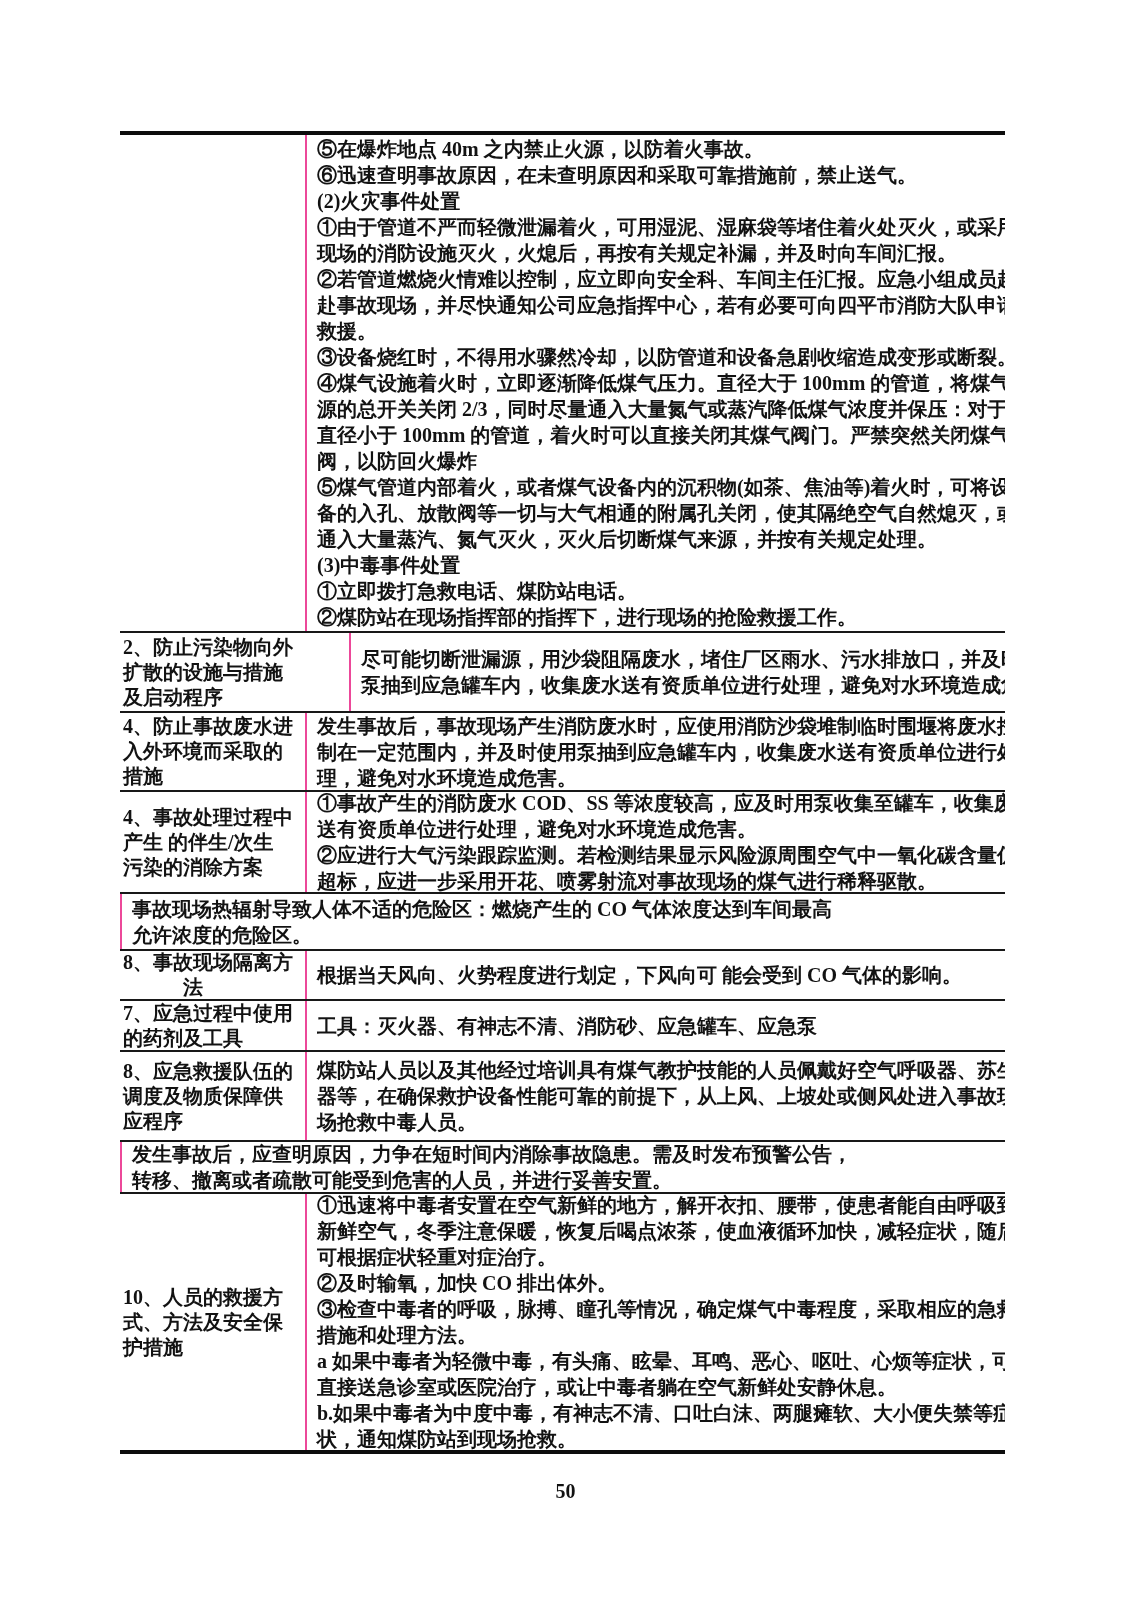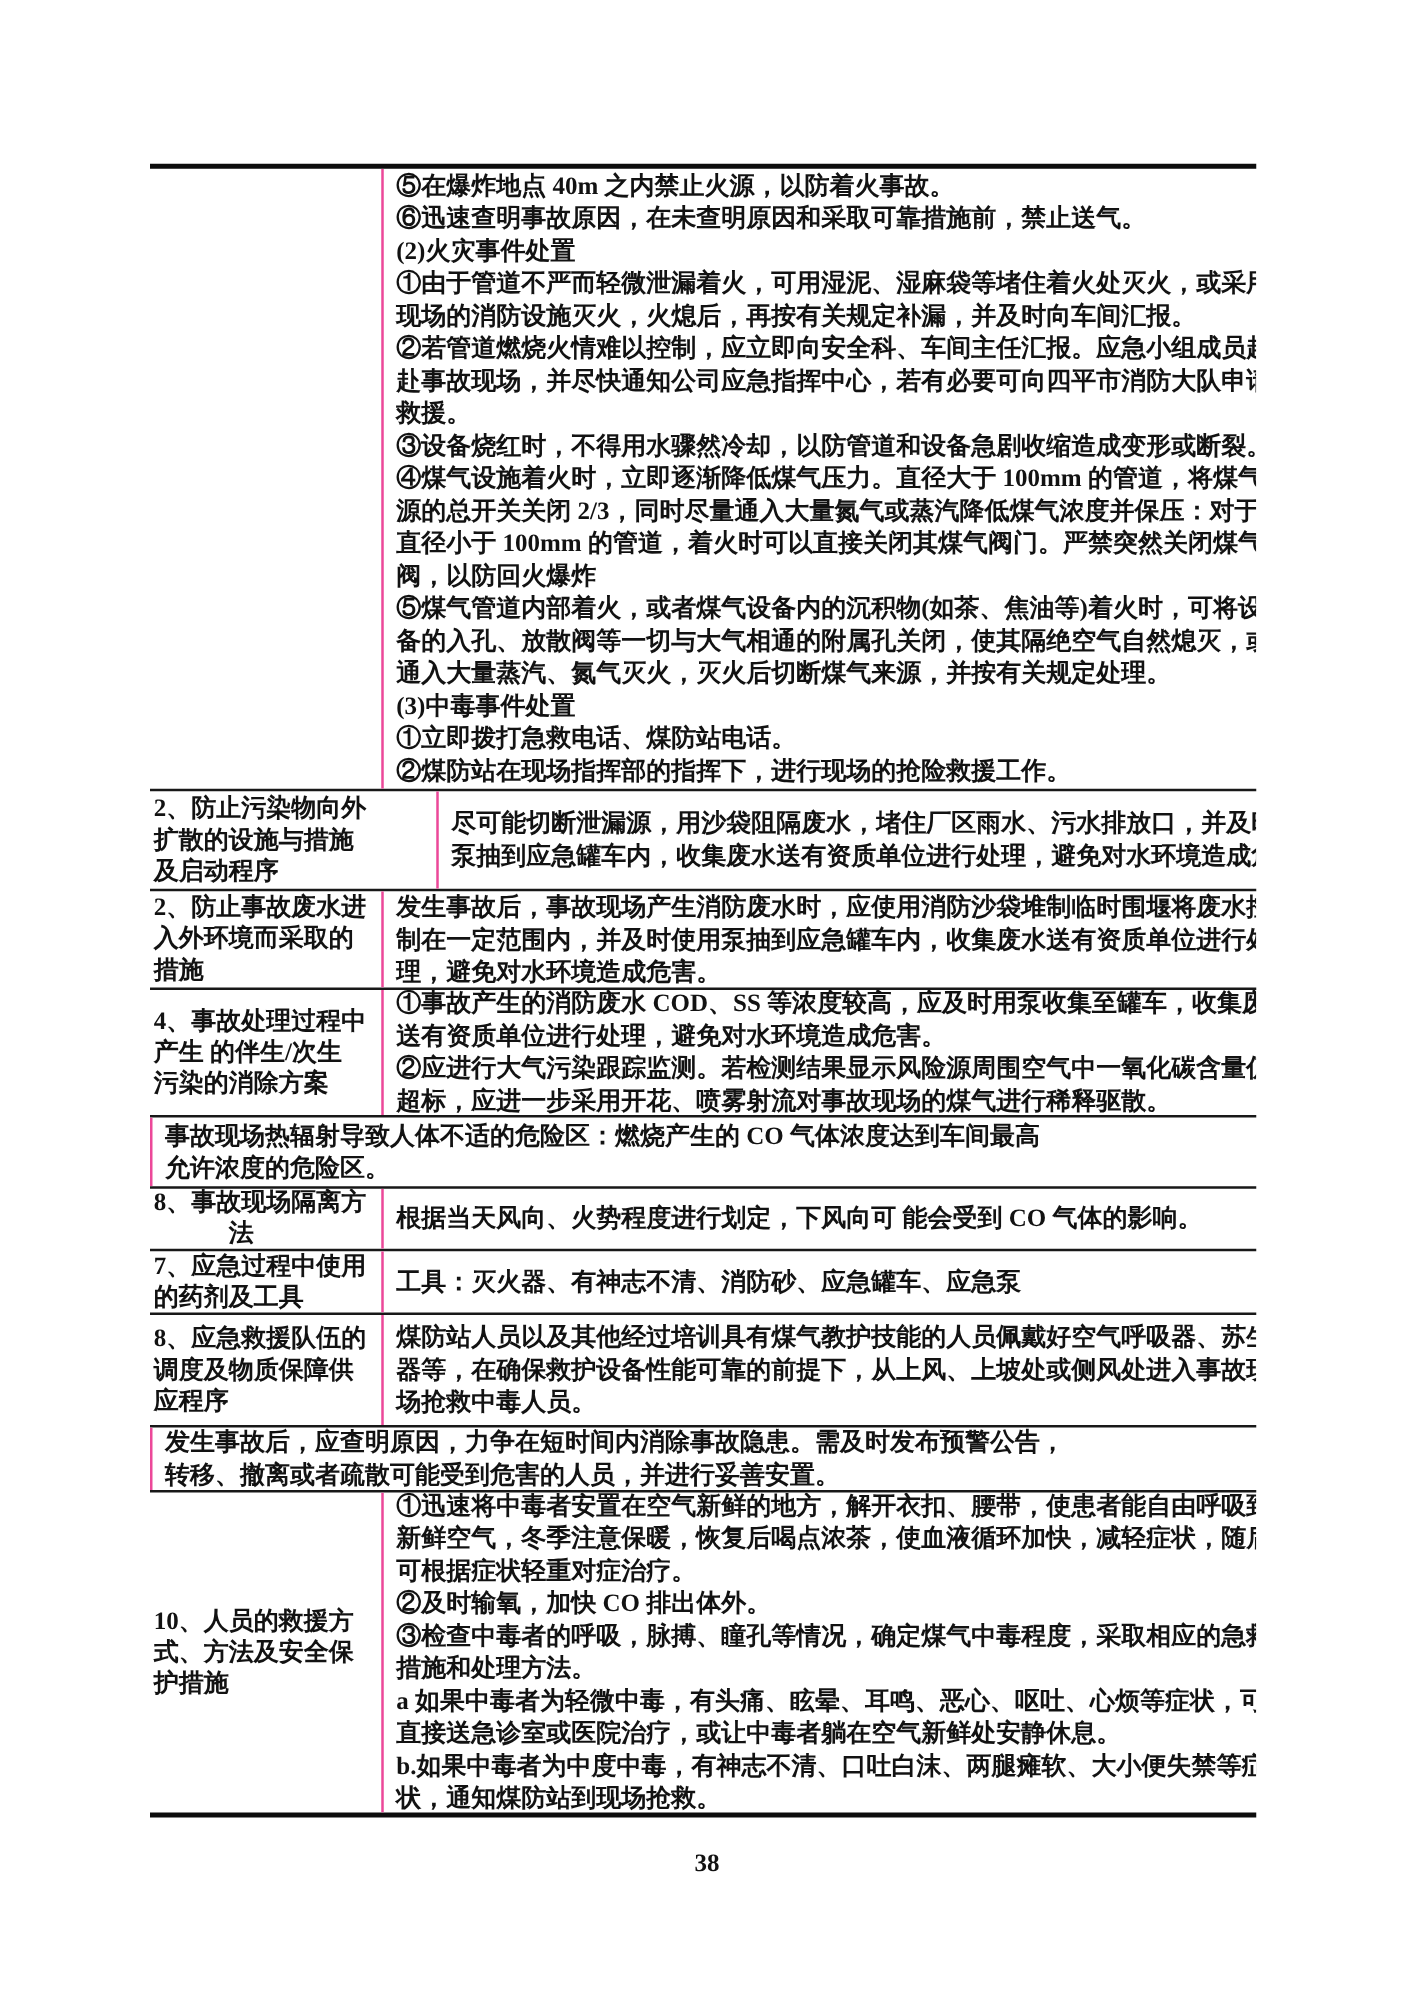--- a/index.html
+++ b/index.html
@@ -114,21 +114,21 @@
 及启动程序</span>
       </div>
       <div class="cell cell-content">
         <span class="celltext">尽可能切断泄漏源，用沙袋阻隔废水，堵住厂区雨水、污水排放口，并及时使用
 泵抽到应急罐车内，收集废水送有资质单位进行处理，避免对水环境造成危害。</span>
       </div>
     </div>
 
     <div class="trow" style="height:77px;">
       <div class="cell cell-title">
-        <span class="celltext">2、防止事故废水进
+        <span class="celltext">4、防止事故废水进
 入外环境而采取的
 措施</span>
       </div>
       <div class="cell cell-content">
         <span class="celltext">发生事故后，事故现场产生消防废水时，应使用消防沙袋堆制临时围堰将废水控
 制在一定范围内，并及时使用泵抽到应急罐车内，收集废水送有资质单位进行处
 理，避免对水环境造成危害。</span>
       </div>
     </div>
 
@@ -208,15 +208,15 @@
 措施和处理方法。
 a 如果中毒者为轻微中毒，有头痛、眩晕、耳鸣、恶心、呕吐、心烦等症状，可
 直接送急诊室或医院治疗，或让中毒者躺在空气新鲜处安静休息。
 b.如果中毒者为中度中毒，有神志不清、口吐白沫、两腿瘫软、大小便失禁等症
 状，通知煤防站到现场抢救。</span>
       </div>
     </div>
 
   </div>
 
-  <div class="page-number">38</div>
+  <div class="page-number">50</div>
 
 </div>
 
 </body></html>

